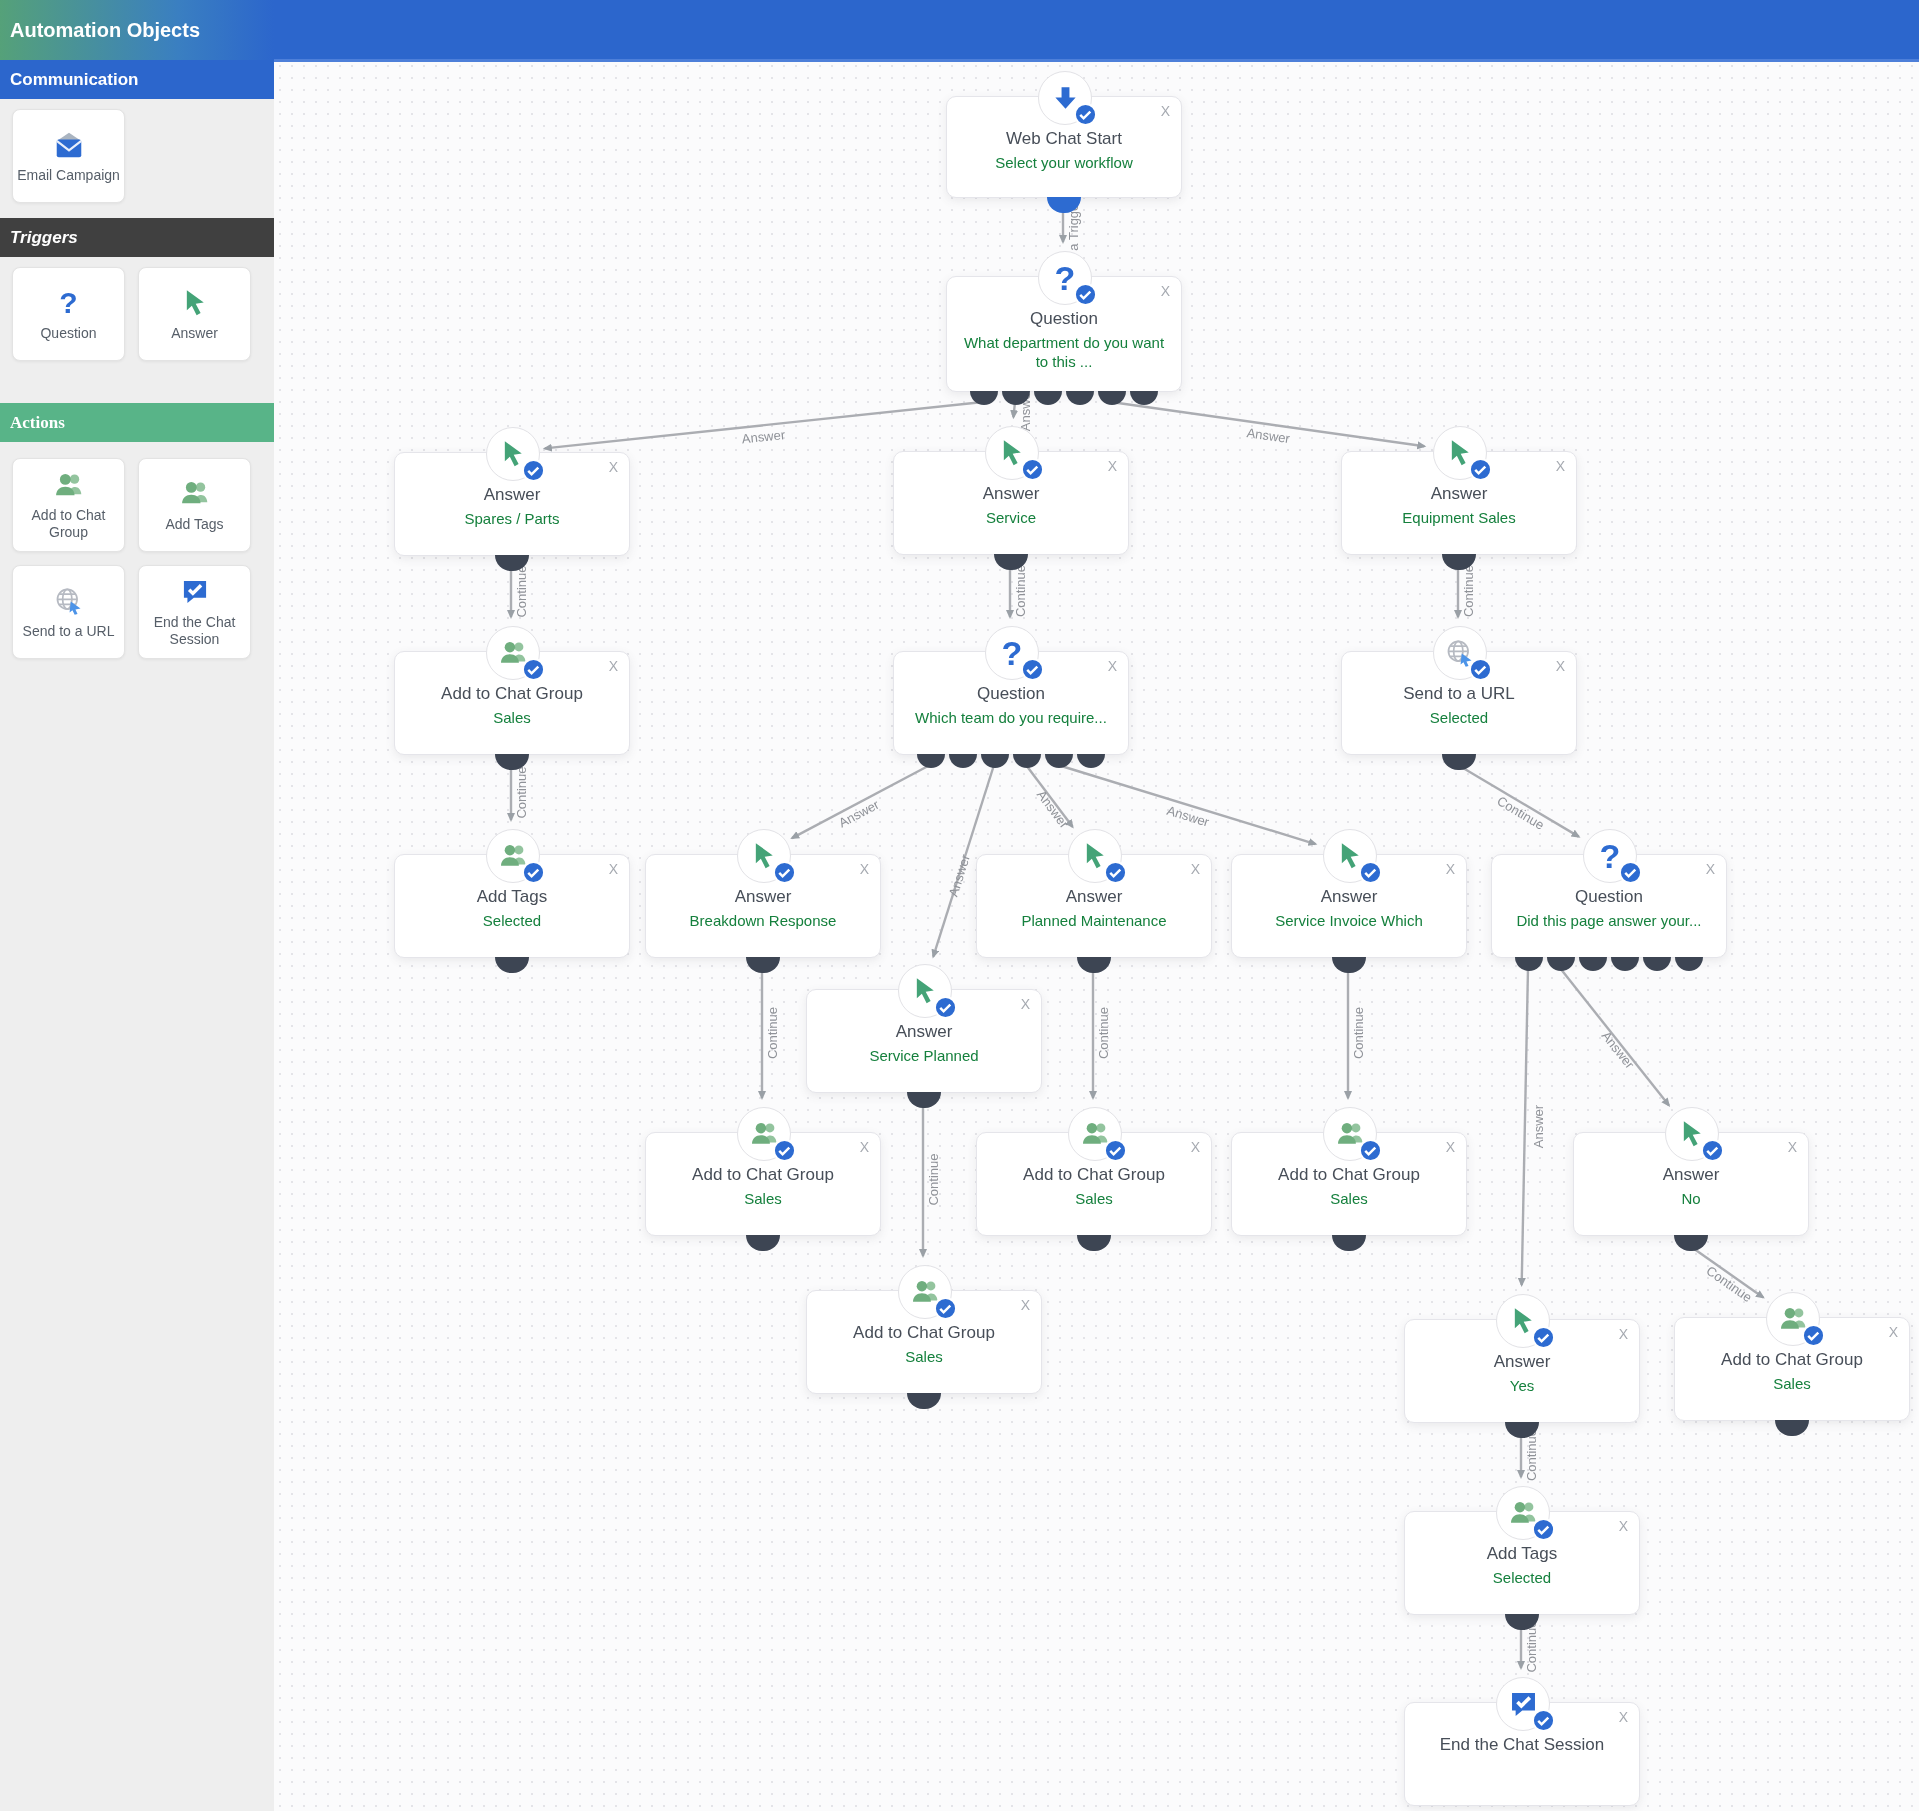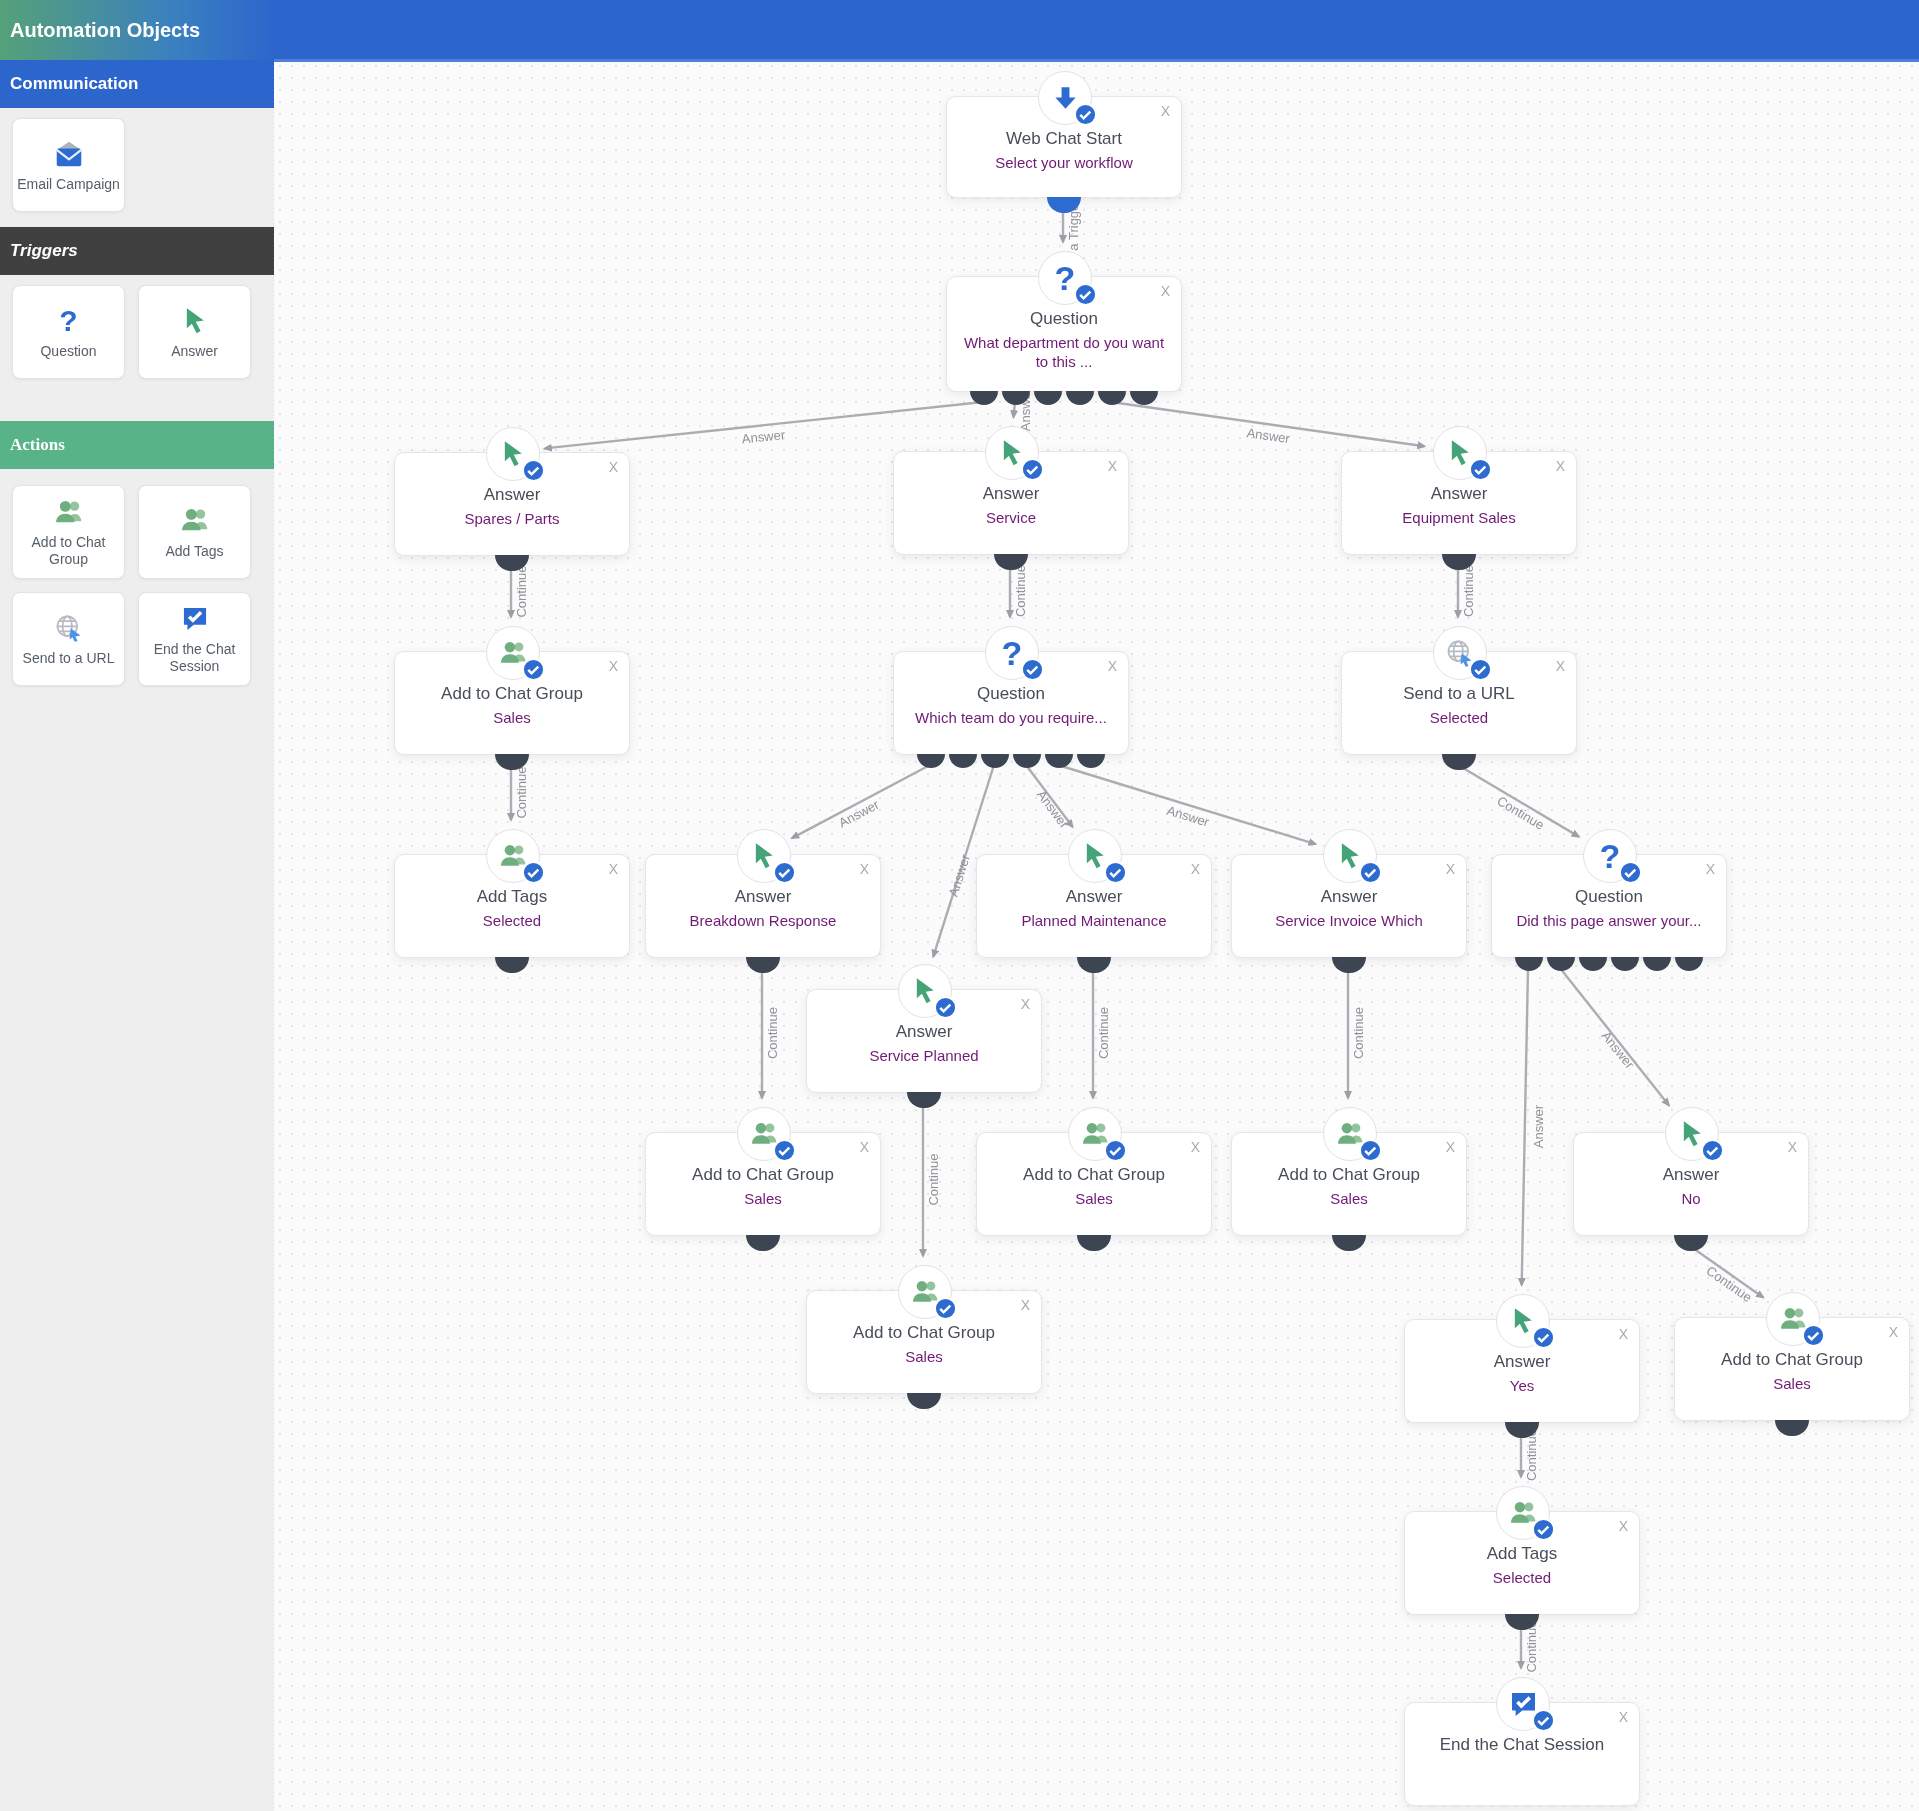--- a/index.html
+++ b/index.html
@@ -12,33 +12,33 @@
   #edge-layer{position:absolute;left:0;top:0;width:1919px;height:1811px;z-index:2;pointer-events:none;}
   #nodes{position:absolute;left:0;top:0;z-index:3;}
 
   
   .node{position:absolute;width:234px;background:#fff;border:1px solid #e5e5ea;border-radius:10px;
     box-shadow:0 3px 10px rgba(80,80,90,.10);text-align:center;}
   .node .icircle{position:absolute;left:50%;top:-26px;margin-left:-26px;width:52px;height:52px;border-radius:50%;
     background:#fff;border:1px solid #e2e2e6;display:flex;align-items:center;justify-content:center;}
   .node .badge{position:absolute;right:-6px;bottom:-2px;width:23px;height:23px;}
   .node .ntitle{margin-top:32px;font-size:17px;color:#474e58;}
-  .node .nsub{margin-top:5px;font-size:15px;color:#701a75;line-height:1.25;padding:0 10px;}
+  .node .nsub{margin-top:5px;font-size:15px;color:#15803d;line-height:1.25;padding:0 10px;}
   .node .nclose{position:absolute;top:6px;right:11px;font-size:14px;color:#a6aab1;cursor:pointer;}
   .port-row{position:absolute;bottom:-14px;left:50%;transform:translateX(-50%);display:flex;gap:4px;}
   .port6{width:28px;height:14px;background:#3d4553;border-radius:0 0 14px 14px;}
   .port1{position:absolute;bottom:-16px;left:50%;margin-left:-17px;width:34px;height:16px;background:#3d4553;border-radius:0 0 17px 17px;}
   .port1.blue{background:#2d6bd1;}
   .qmark{font-size:34px;font-weight:bold;color:#2d6bd1;line-height:1;}
 
   
   #sidebar{position:absolute;left:0;top:0;width:274px;height:1811px;background:#eeeeee;z-index:5;}
   .side-head{height:60px;display:flex;align-items:center;padding-left:10px;color:#fff;font-size:20px;font-weight:bold;
     background:linear-gradient(90deg,#55a179 0%,#3a7fc1 65%,#2c66cc 100%);}
-  .side-sec{height:48px;display:flex;align-items:center;padding-left:10px;color:#fff;font-size:17px;font-weight:bold;}
+  .side-sec{height:39px;display:flex;align-items:center;padding-left:10px;color:#fff;font-size:17px;font-weight:bold;}
   .sec-comm{background:#2c66cc;}
   .sec-trig{background:#404040;font-style:italic;}
   .sec-act{background:#58b488;font-family:Liberation Serif, serif;}
   .side-items{padding:10px 0 0 12px;display:flex;flex-wrap:wrap;gap:13px;}
   .side-items.mb{margin-bottom:15px;}
   .side-items.trig{margin-bottom:42px;}
   .side-items.act{padding-top:16px;}
   .side-card{width:111px;height:92px;background:#fff;border:1px solid #e3e3e3;border-radius:8px;
     display:flex;flex-direction:column;align-items:center;justify-content:center;gap:6px;box-shadow:0 1px 3px rgba(0,0,0,.06);cursor:pointer;}
   .side-card .icon{display:flex;align-items:center;justify-content:center;height:32px;}

